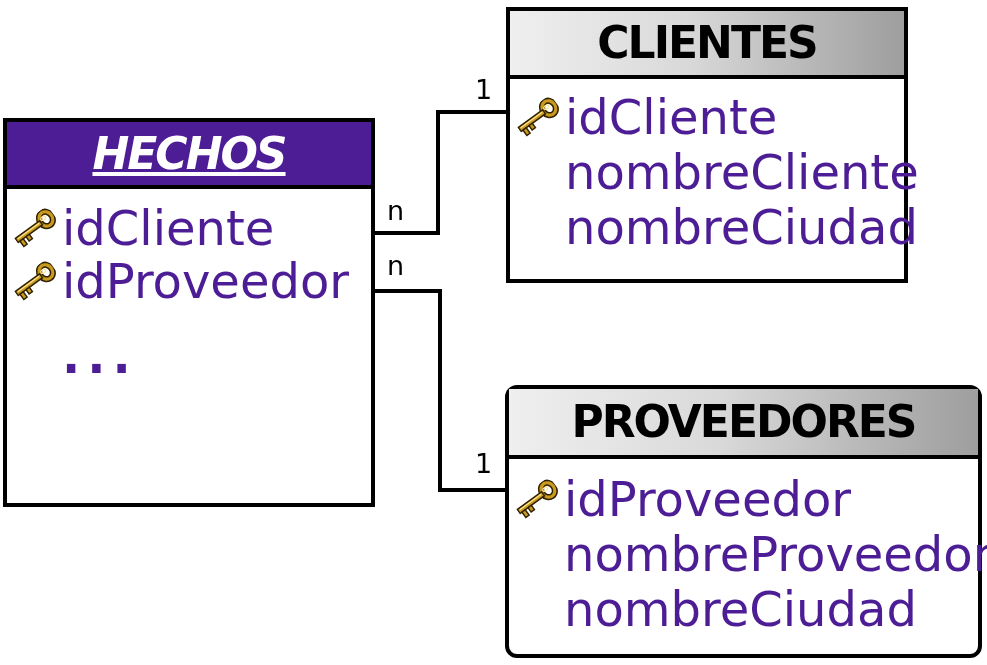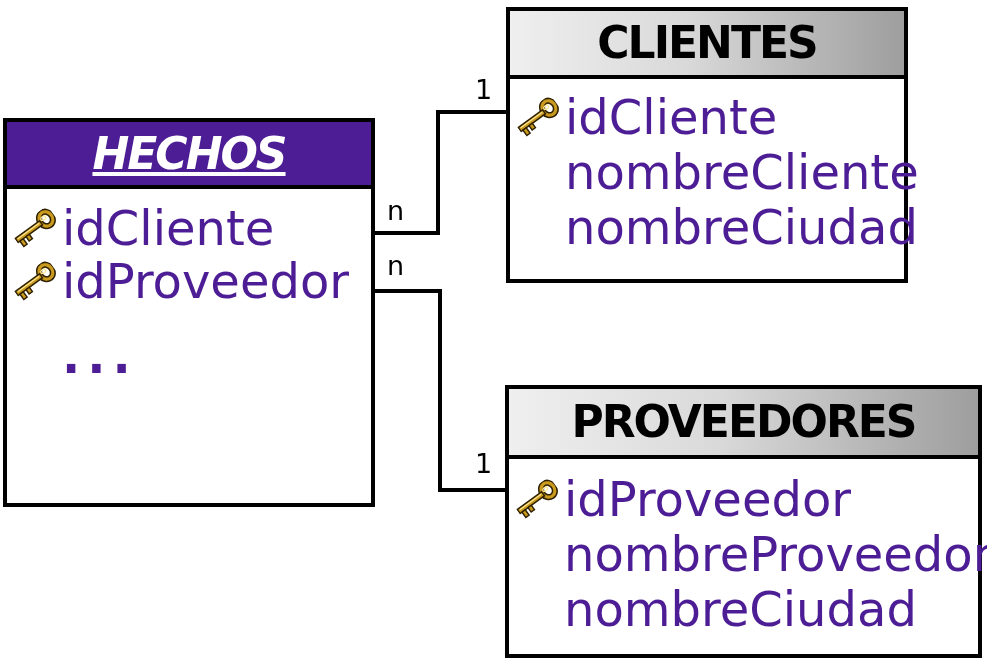--- a/index.html
+++ b/index.html
@@ -152,21 +152,21 @@
         <span class="gutter"></span>
         <span class="field-label">nombreCliente</span>
       </div>
       <div class="row row-55">
         <span class="gutter"></span>
         <span class="field-label">nombreCiudad</span>
       </div>
     </div>
   </div>
 
-  <div class="tbl" style="left:505px; top:385px; width:477px; height:273px;">
+  <div class="tbl" style="left:505px; top:385px; width:477px; height:273px;border-radius:12px;">
     <div class="tbl-header dim-header proveedores-header">
       <span>PROVEEDORES</span>
     </div>
     <div class="tbl-body" style="padding-top:12px;">
       <div class="row row-55">
         <span class="gutter">
           <span class="key-wrap">
             <svg width="46" height="22" viewBox="0 0 52 24">
               <ellipse cx="42" cy="11" rx="7.5" ry="8.5" fill="none" stroke="#2e2000" stroke-width="7"></ellipse>
               <ellipse cx="42" cy="11" rx="7.5" ry="8.5" fill="none" stroke="#c99a1e" stroke-width="3.6"></ellipse>

